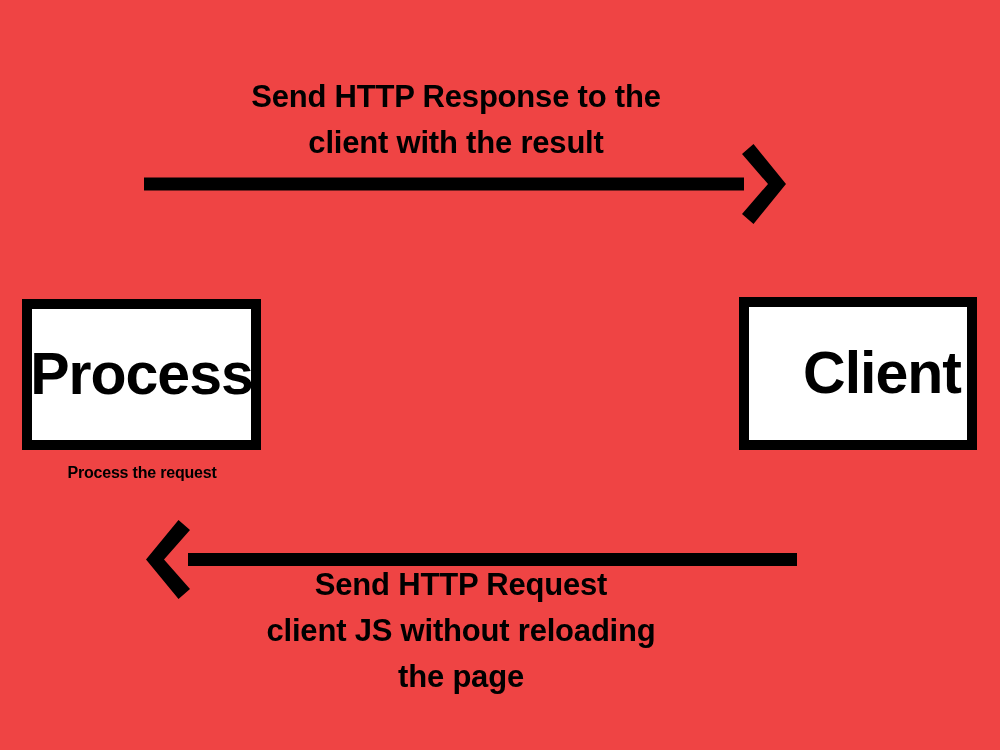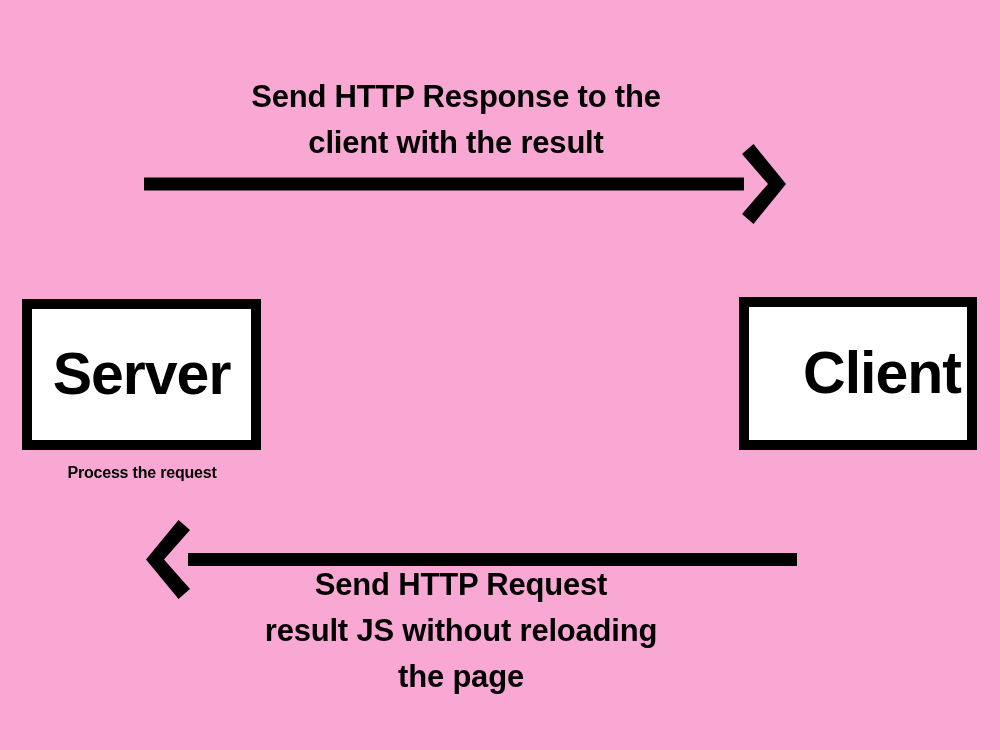--- a/index.html
+++ b/index.html
@@ -8,21 +8,21 @@
     padding: 0;
     background: #ffffff;
   }
   body {
     font-family: "Liberation Sans", sans-serif;
   }
   #canvas {
     position: relative;
     width: 1000px;
     height: 750px;
-    background: #f9a8d4;
+    background: #ef4444;
     overflow: hidden;
   }
 
   
   .textblock {
     position: absolute;
     color: #000000;
     font-weight: bold;
     text-align: center;
     white-space: pre-line;
@@ -129,36 +129,36 @@
   <div class="arrow" id="arrow-response">
     <svg viewBox="0 0 650 80" preserveAspectRatio="none" xmlns="http://www.w3.org/2000/svg">
 
       <rect x="4" y="32.5" width="600" height="13" fill="#000000"></rect>
 
       <path d="M 602 9 L 613.5 -1 L 646 39 L 613.5 79 L 602 69 L 628 39 Z" fill="#000000"></path>
     </svg>
   </div>
 
   <div class="node-box" id="server-box">
-    <span class="node-title">Server</span>
+    <span class="node-title">Process</span>
   </div>
 
   <div class="textblock" id="server-caption">Process the request</div>
 
   <div class="node-box" id="client-box">
     <span class="node-title">Client</span>
   </div>
 
 
   <div class="arrow" id="arrow-request">
     <svg viewBox="0 0 655 76" preserveAspectRatio="none" xmlns="http://www.w3.org/2000/svg">
 
       <rect x="46" y="31" width="609" height="13" fill="#000000"></rect>
 
       <path d="M 48 8 L 36.5 -2 L 4 37.5 L 36.5 77 L 48 67 L 22 37.5 Z" fill="#000000"></path>
     </svg>
   </div>
 
   <div class="textblock" id="bottom-label">Send HTTP Request
-result JS without reloading
+client JS without reloading
 the page</div>
 
 </div>
 
 </body></html>

